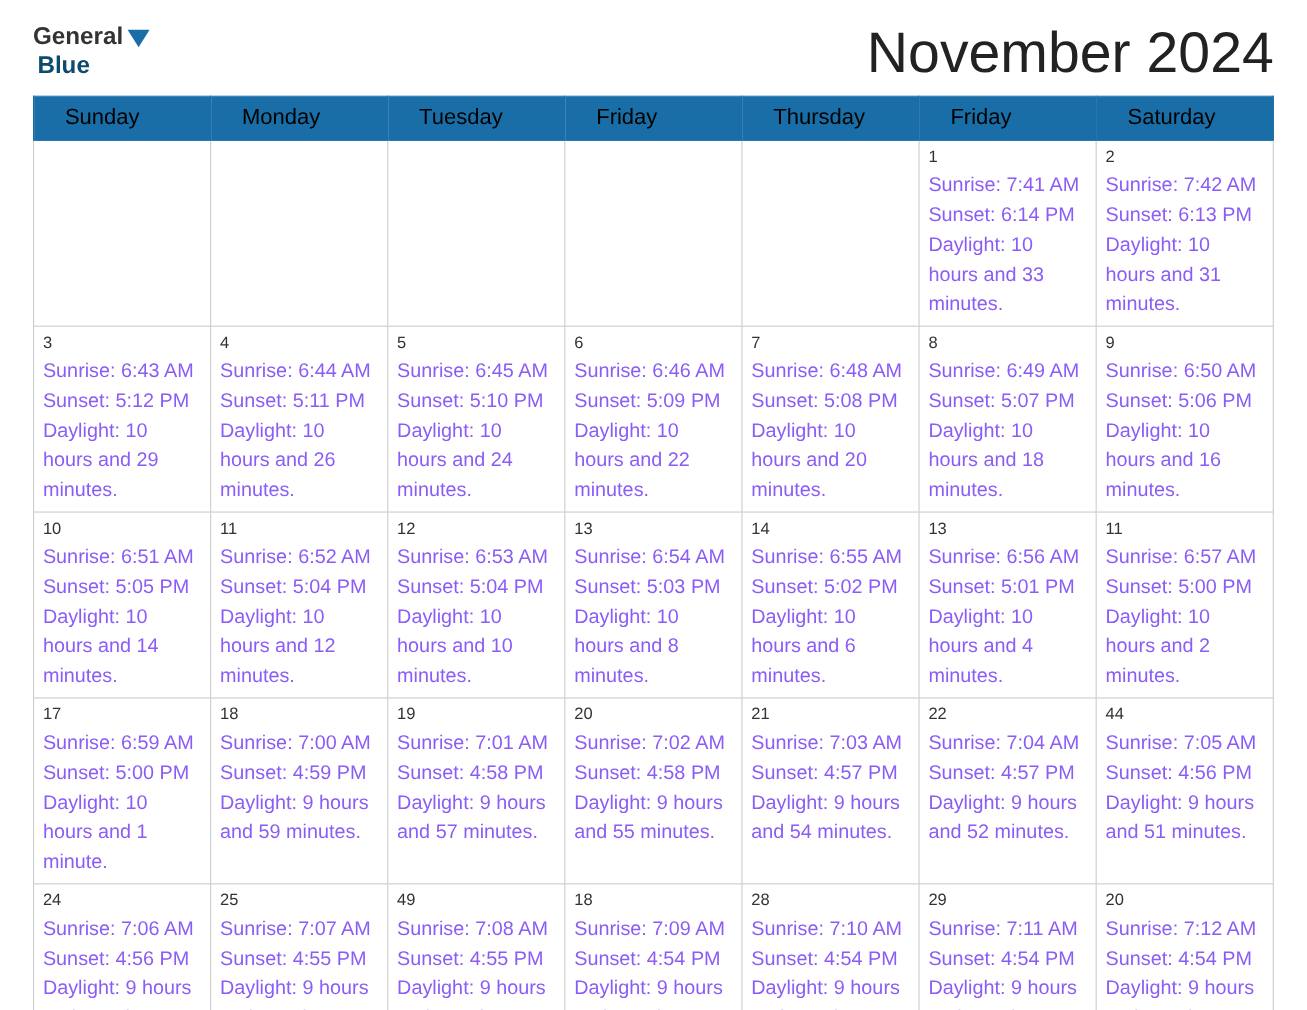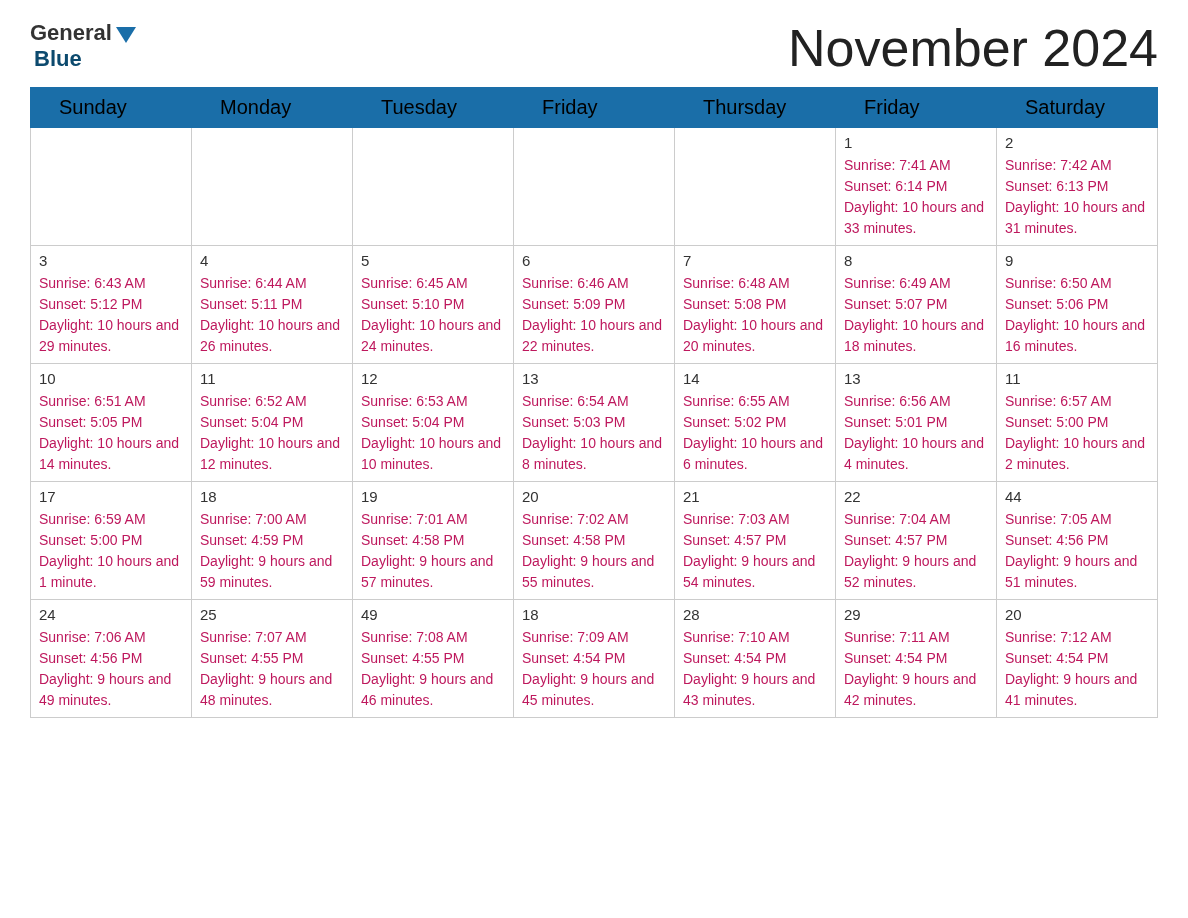--- a/index.html
+++ b/index.html
@@ -85,23 +85,23 @@
       color: #333;
     }
     .day-num {
       font-size: 15px;
       font-weight: normal;
       color: #333;
       display: block;
       margin-bottom: 4px;
     }
     .day-info {
-      font-size: 14px;
+      font-size: 18px;
       line-height: 1.5;
-      color: #be185d;
+      color: #8b5cf6;
     }
     .empty-cell {
       background: #fff;
     }
     .calendar tr td {
       background: #fff;
     }
   </style>
 </head>
 <body>

